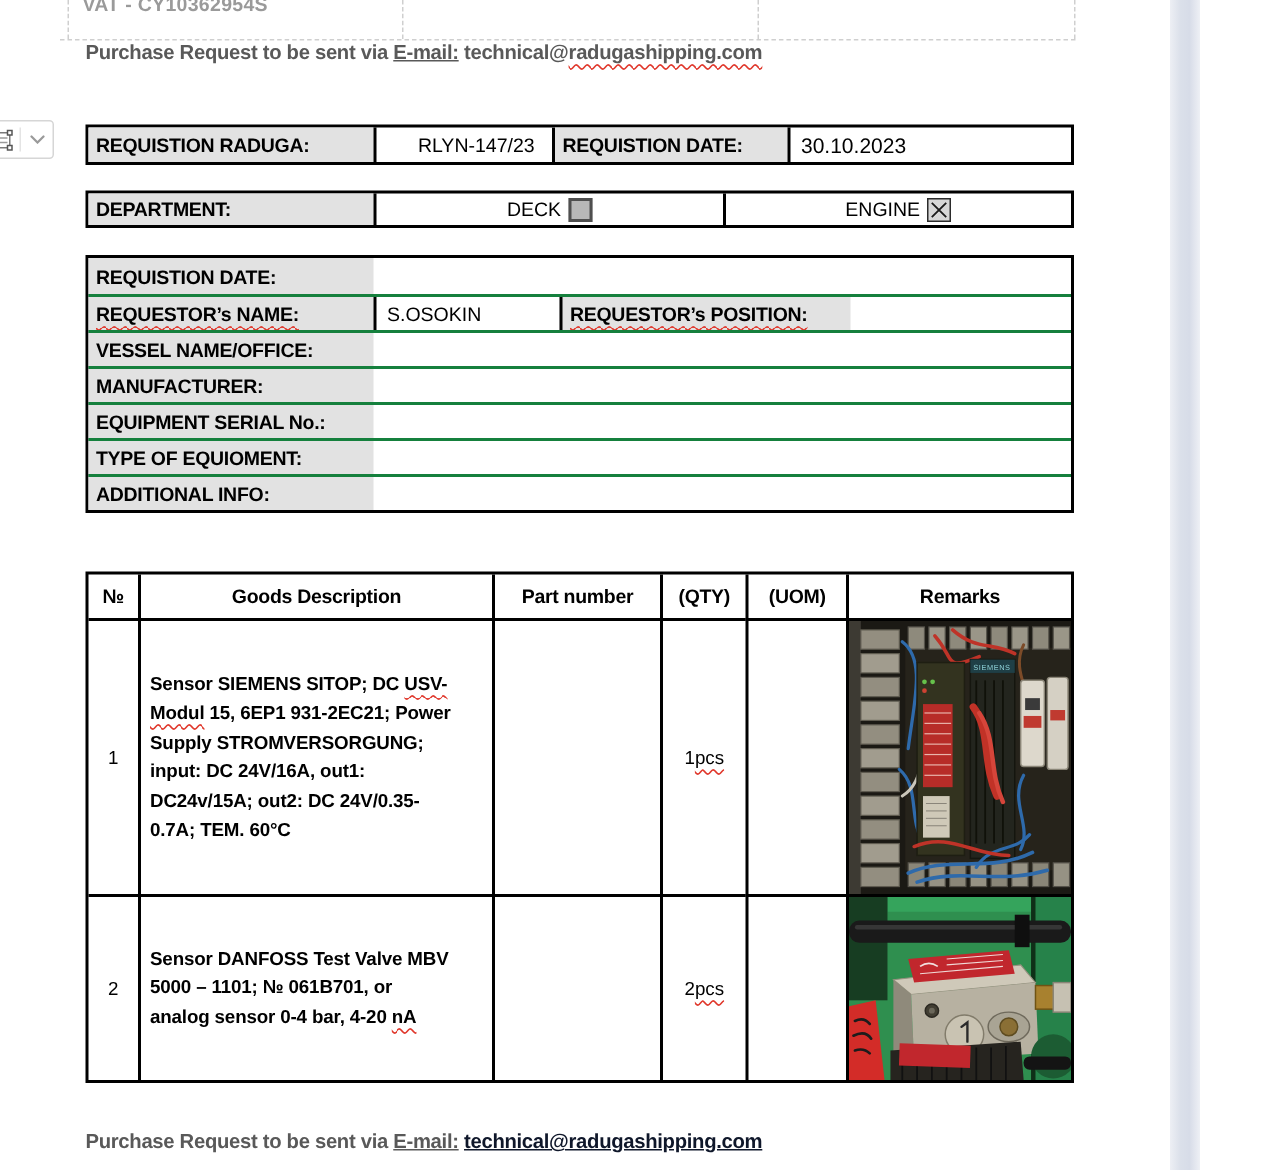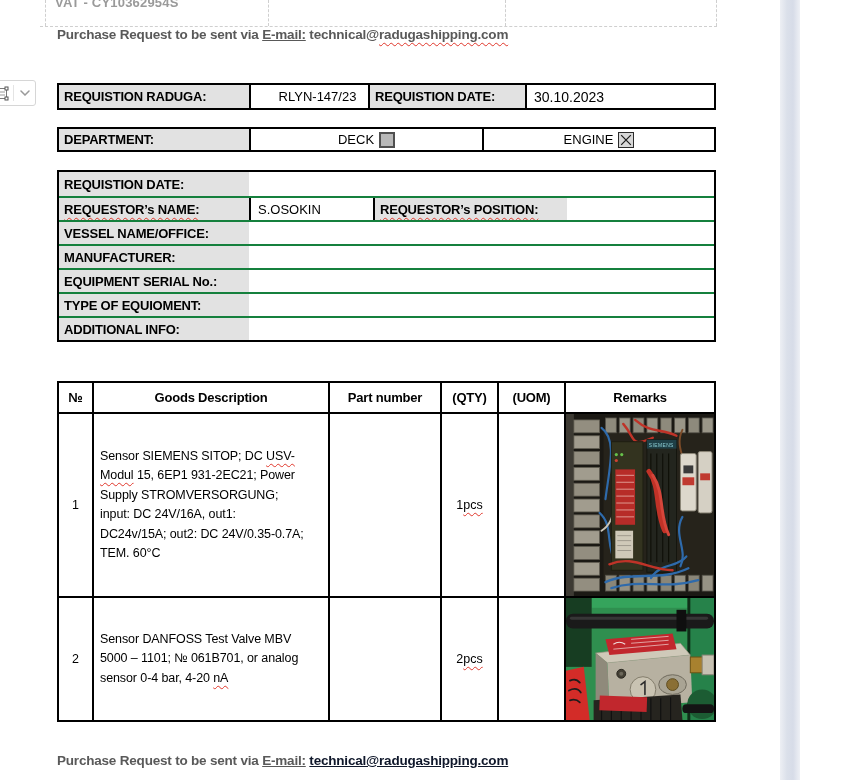--- a/index.html
+++ b/index.html
@@ -59,21 +59,21 @@
   .dl2{width:194px;}
 
   #tbl-goods{top:381px;display:grid;grid-template-columns:33px 236px 112px 57px 67px 1fr;
              grid-template-rows:29px 184px 124px;}
   .gc{border-left:2px solid #000;border-top:2px solid #000;box-sizing:border-box;
       display:flex;align-items:center;justify-content:center;overflow:hidden;}
   .gc.nl{border-left:none;}
   .gc.nt{border-top:none;}
   .gh{font-weight:700;font-size:13px;letter-spacing:-.2px;}
   .num{font-size:12.5px;}
-  .desc{justify-content:center;padding:4px 24px 4px 6px;font-size:12.5px;line-height:19.5px;letter-spacing:-.1px;}
+  .desc{justify-content:center;padding:4px 24px 4px 6px;font-size:12.5px;line-height:19.5px;letter-spacing:-.1px;font-weight:bold;}
   .desc .inner{display:block;width:100%;}
   .qty{font-size:12.5px;white-space:nowrap;}
   .photo{padding:0;}
   .photo svg{width:100%;height:100%;display:block;}
 
   #scrollbar{position:absolute;left:780px;top:0;width:20px;height:780px;cursor:pointer;
              background:linear-gradient(90deg,#edeff4 0%,#dbe0ea 35%,#d7dce8 65%,#eef0f5 100%);}
 </style>
 </head>
 <body>

